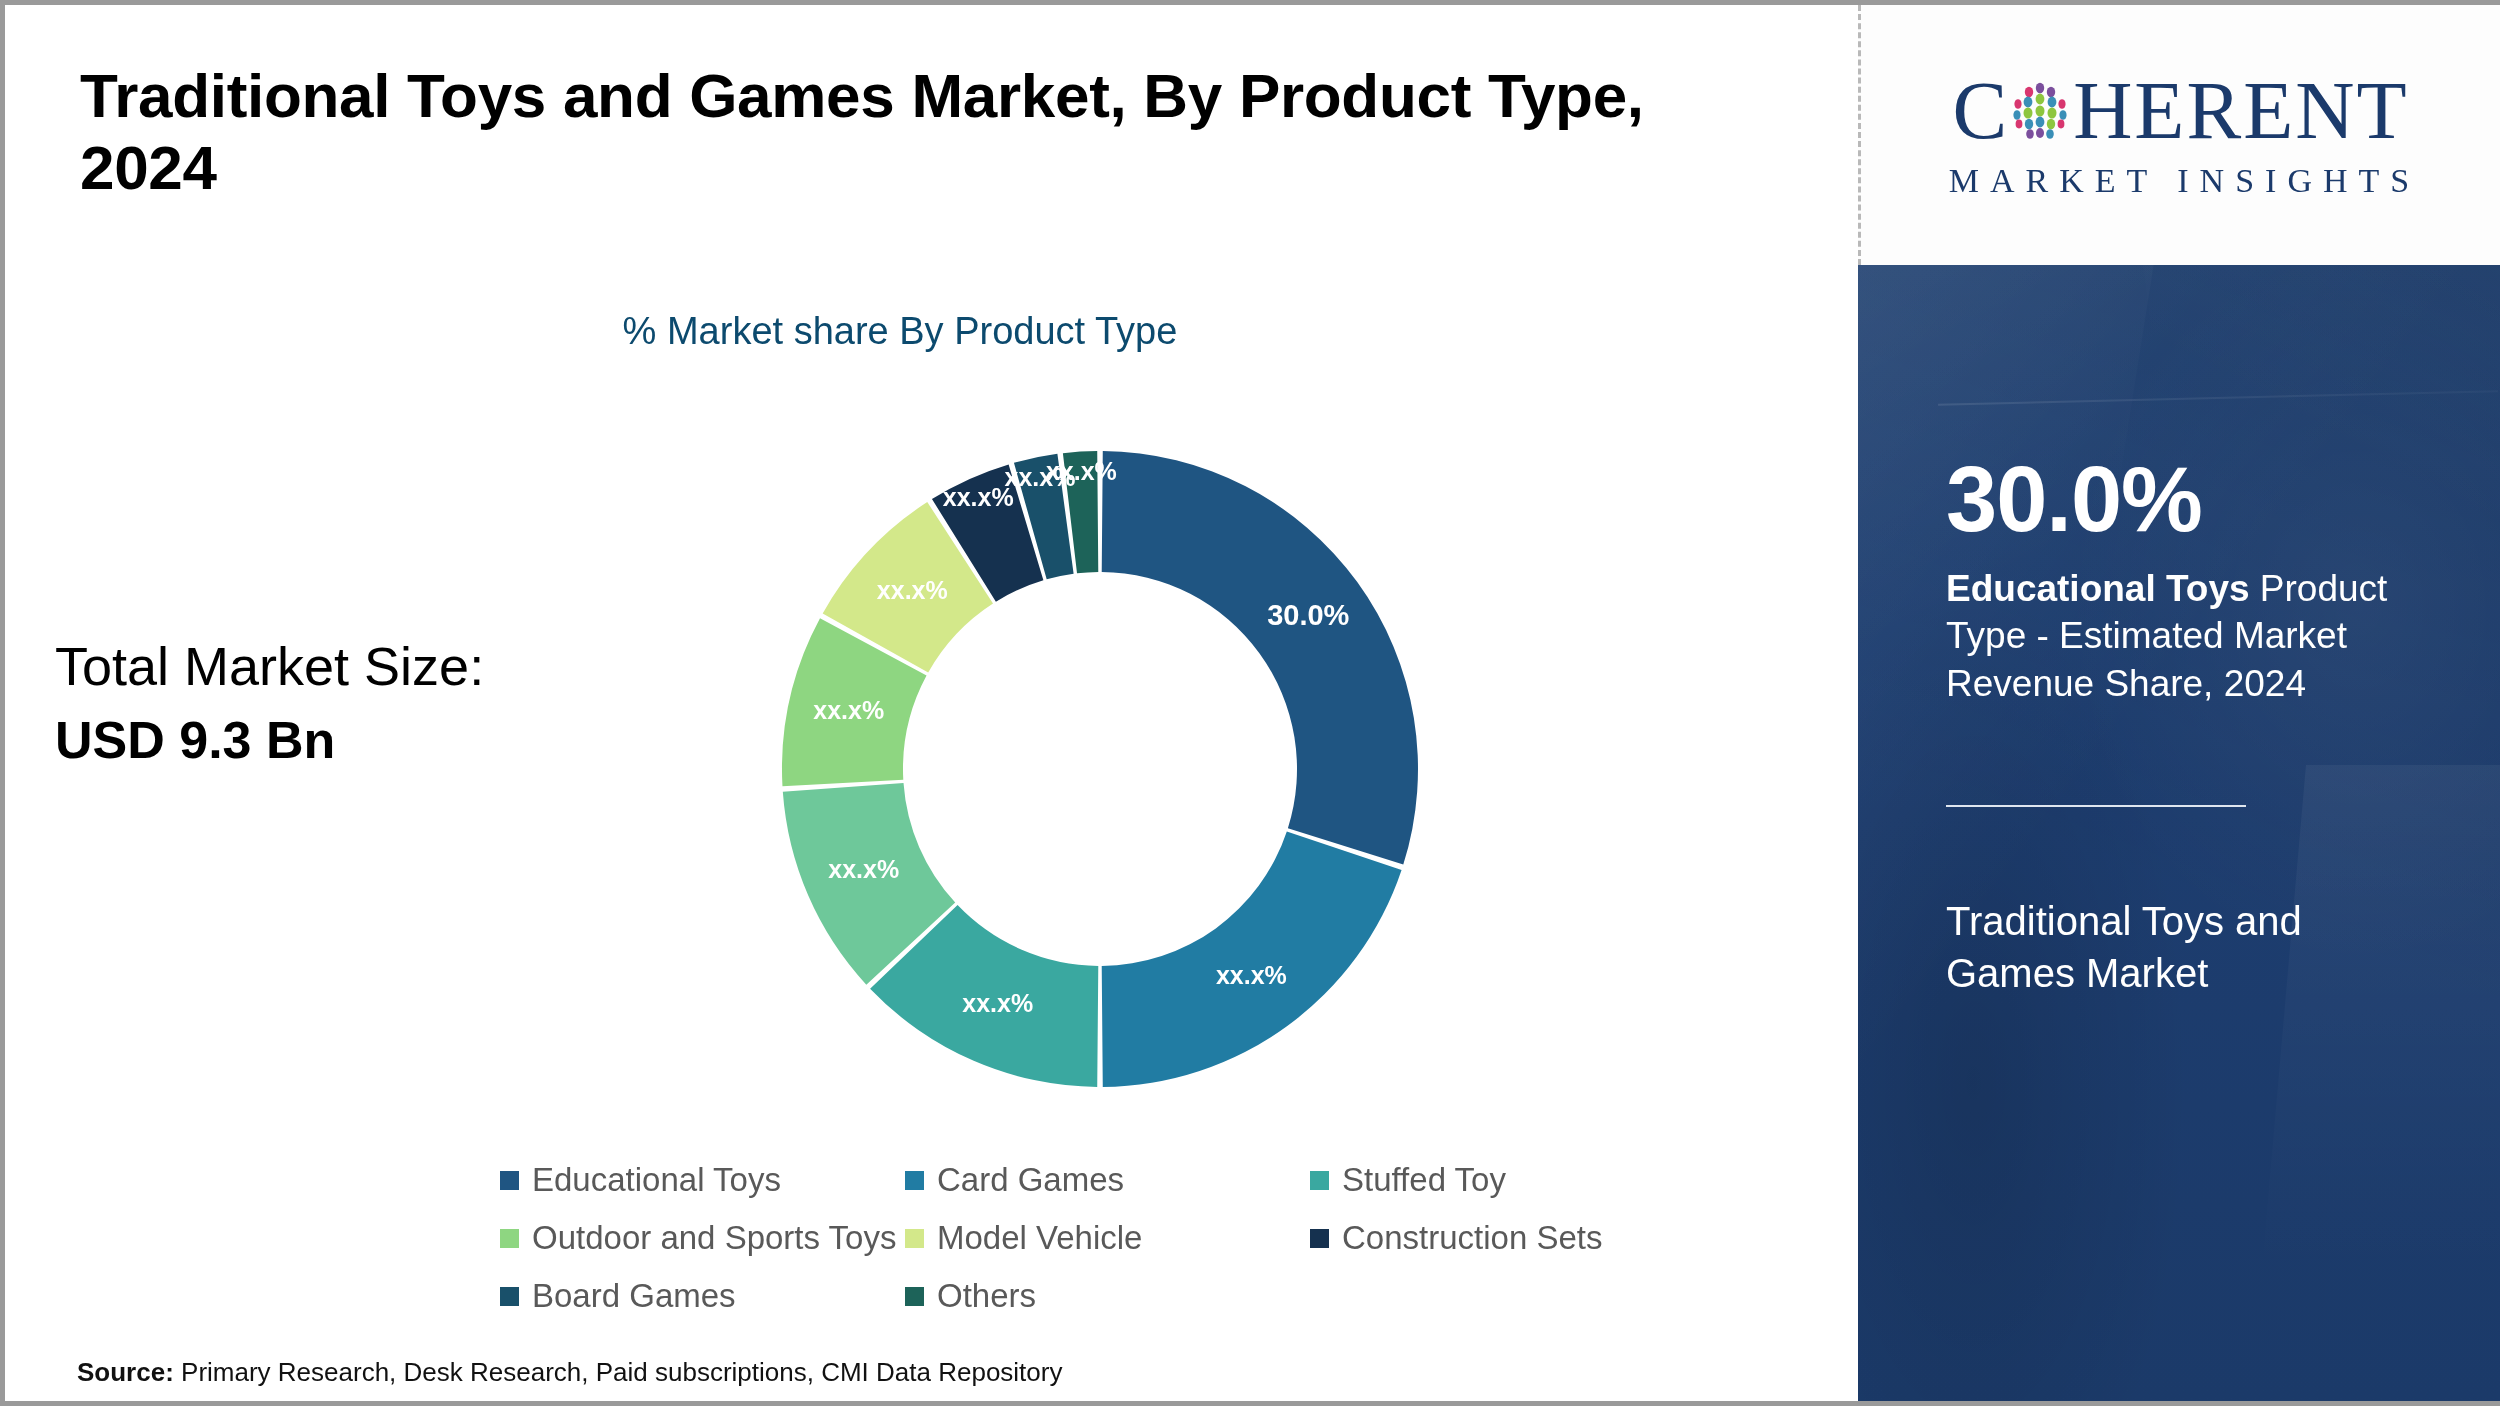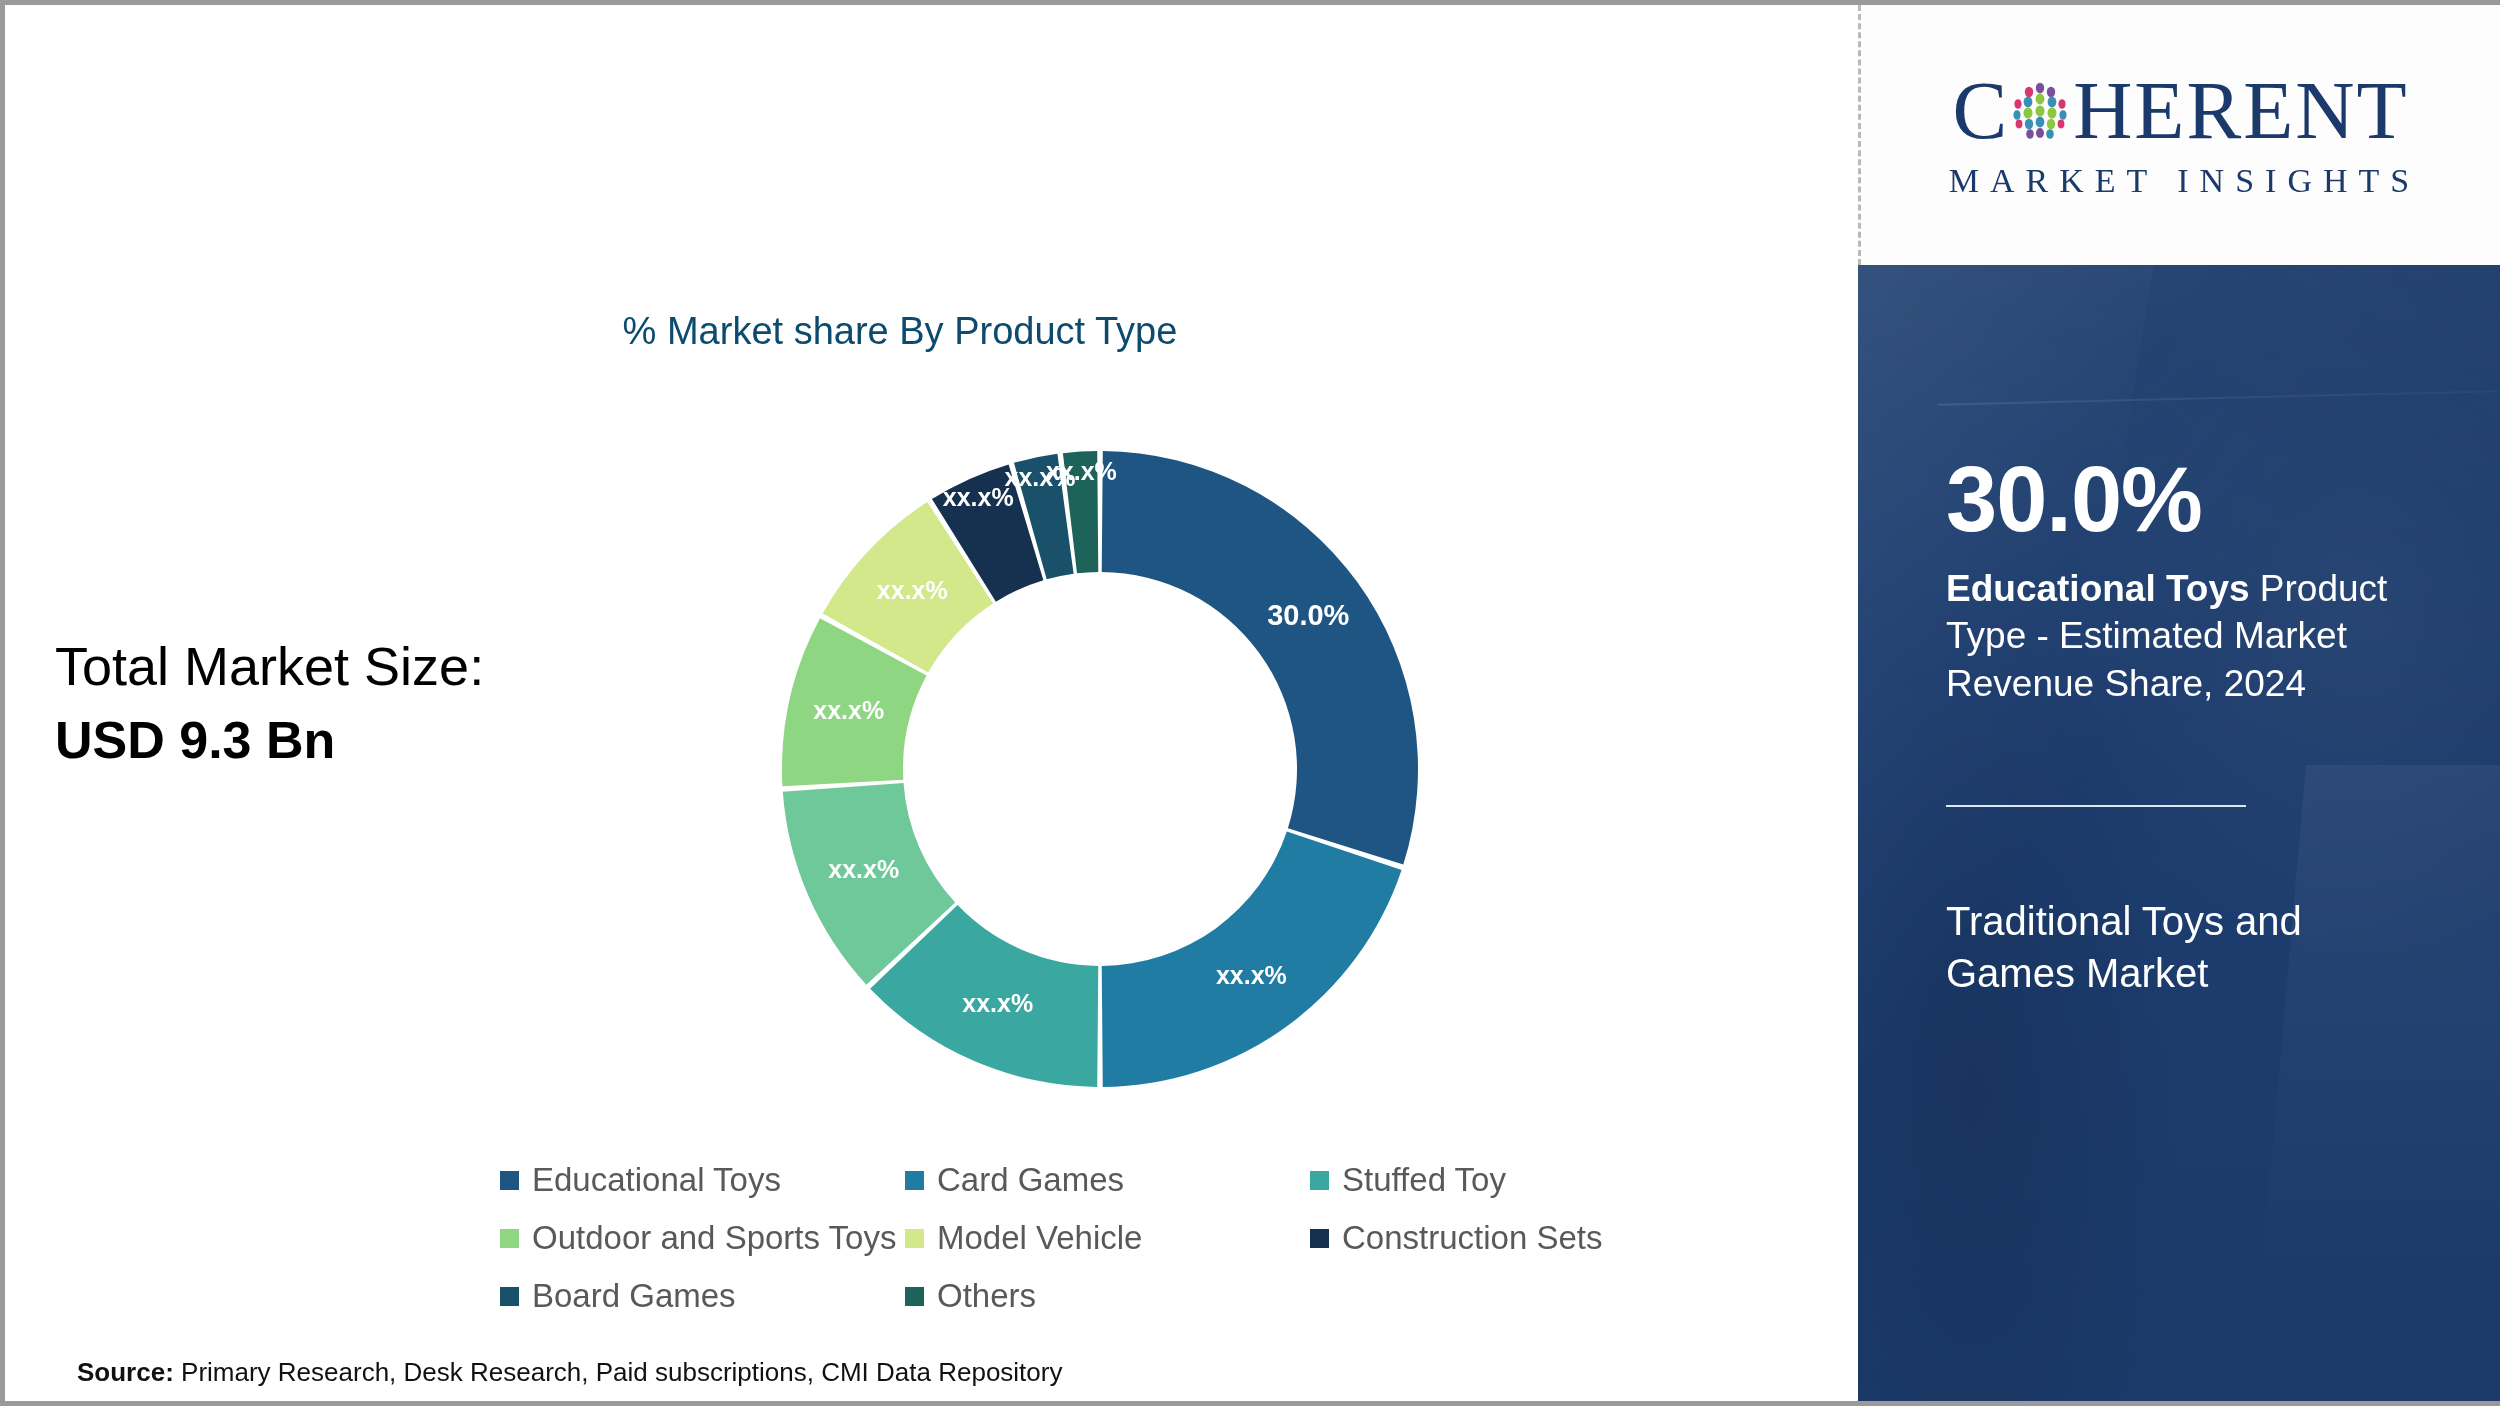--- a/index.html
+++ b/index.html
@@ -86,20 +86,21 @@
   .sb-market{position:absolute;left:88px;top:630px;width:450px;
              font-size:40px;color:#ffffff;line-height:1.3;font-weight:400;}
 </style>
 </head>
 <body>
 
 <div class="canvas">
 
   <div class="main-panel">
 
+    <div class="page-title">Traditional Toys and Games Market, By Product Type, 2024</div>
 
     <div class="chart-subtitle">% Market share By Product Type</div>
 
     <div class="market-size-block">
       <div class="ms-label">Total Market Size:</div>
       <div class="ms-value">USD 9.3 Bn</div>
     </div>
 
     <div class="donut-wrap">
       <svg viewBox="0 0 640 640">

